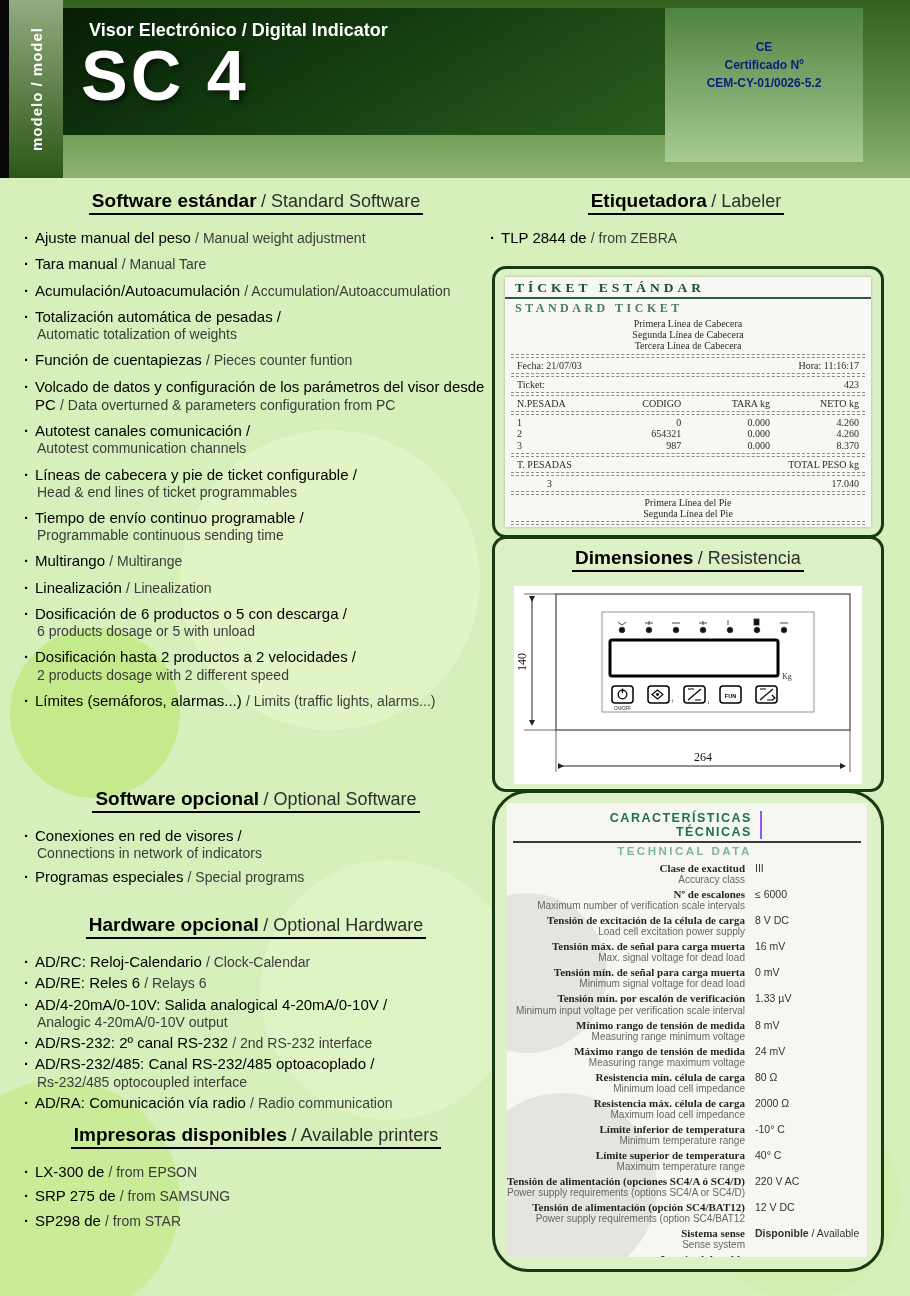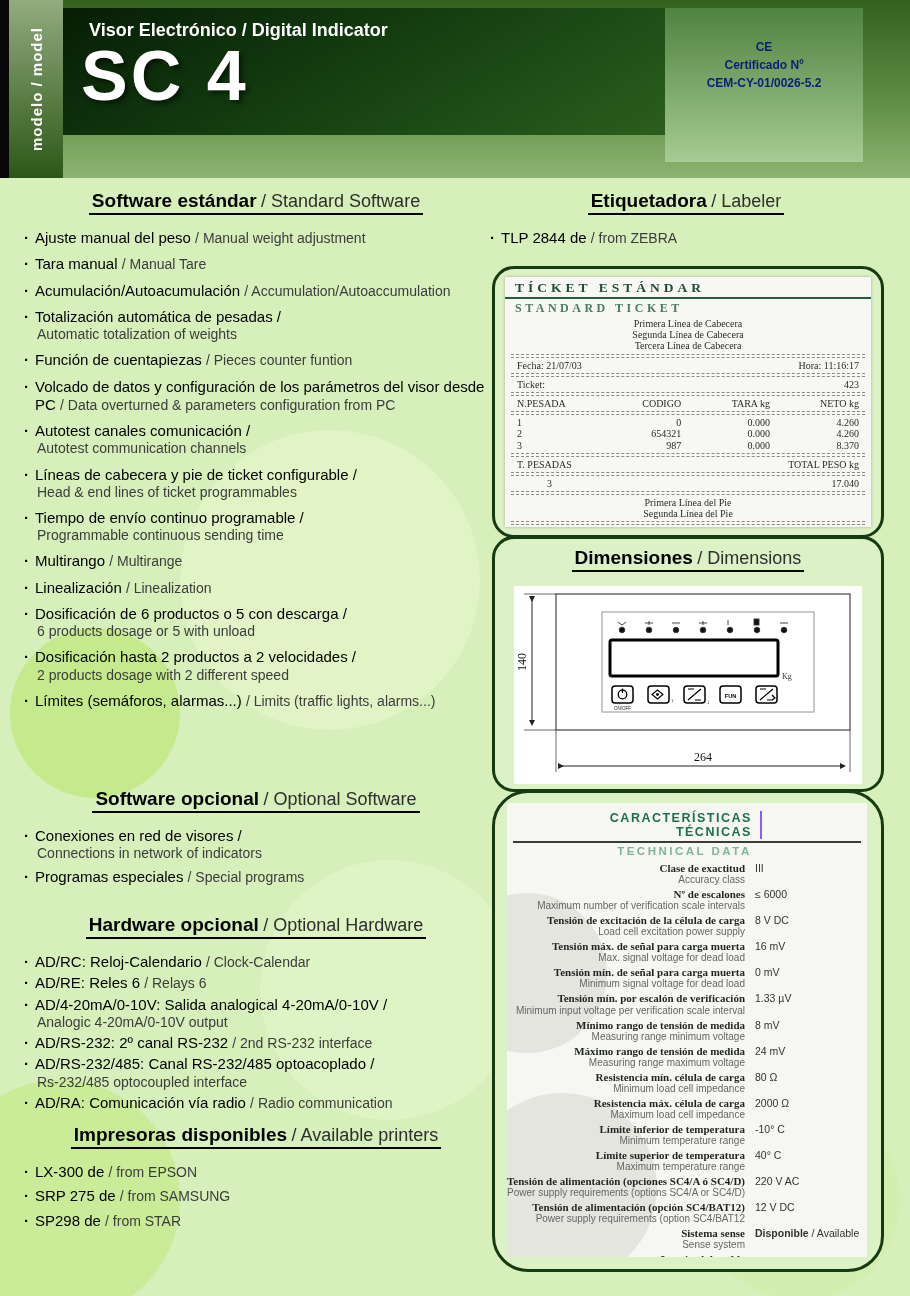--- a/index.html
+++ b/index.html
@@ -31,21 +31,21 @@
   .mid .item{margin-bottom:6px;}
 
   .leftsec{position:absolute;left:24px;width:464px;}
   #sec-std{top:190px;}
   #sec-opt{top:788px;}
   #sec-hw{top:914px;}
   #sec-printers{top:1124px;}
   #sec-labeler{position:absolute;left:490px;top:190px;width:392px;}
 
   
-  .rbox{position:absolute;left:492px;width:386px;background:#ddf1c6;border:3px solid #173a10;border-radius:22px;}
+  .rbox{position:absolute;left:492px;width:386px;background:#ddf1c6;border:3px solid #173a10;border-radius:14px;}
   #ticket-box{top:266px;height:266px;}
   #dim-box{top:536px;height:250px;}
   #tech-box{top:790px;height:476px;border-radius:36px;}
 
   
   .paper{position:absolute;left:10px;right:10px;top:8px;bottom:8px;background:#f7f8f3;box-shadow:0 0 3px rgba(0,0,0,.25);overflow:hidden;}
   .tk{font-family:"Liberation Serif",serif;font-size:10px;color:#2a2a2a;line-height:1.12;}
   .tk-title{font-family:"Liberation Serif",serif;color:#1e4d33;font-weight:bold;font-size:13.5px;letter-spacing:4px;padding:3px 0 1px 10px;border-bottom:2px solid #2a5b40;}
   .tk-sub{font-family:"Liberation Serif",serif;color:#4d7a5f;font-weight:bold;font-size:12px;letter-spacing:3.5px;margin:2px 0 2px 10px;}
   .tk-center{text-align:center;}
@@ -222,21 +222,21 @@
       <div class="tk tk-center">Primera Línea del Pie</div>
       <div class="tk tk-center">Segunda Línea del Pie</div>
       <div class="tk-sep"></div>
 
     </div>
   </div>
 
   <div class="rbox" id="dim-box">
     <div class="heading dim-head">
       <span class="u"><span class="hes">Dimensiones</span>
-      <span class="hen">/ Dimensions</span></span>
+      <span class="hen">/ Resistencia</span></span>
     </div>
     <div class="dim-white">
       <svg width="348" height="198" viewBox="0 0 348 198">
         <defs>
           <marker id="ar" markerWidth="8" markerHeight="8" refX="4" refY="3" orient="auto">
             <path d="M0,0 L6,3 L0,6 z" fill="#222"></path>
           </marker>
         </defs>
 
         <rect x="42" y="8" width="294" height="136" fill="#fff" stroke="#444" stroke-width="1.2"></rect>

